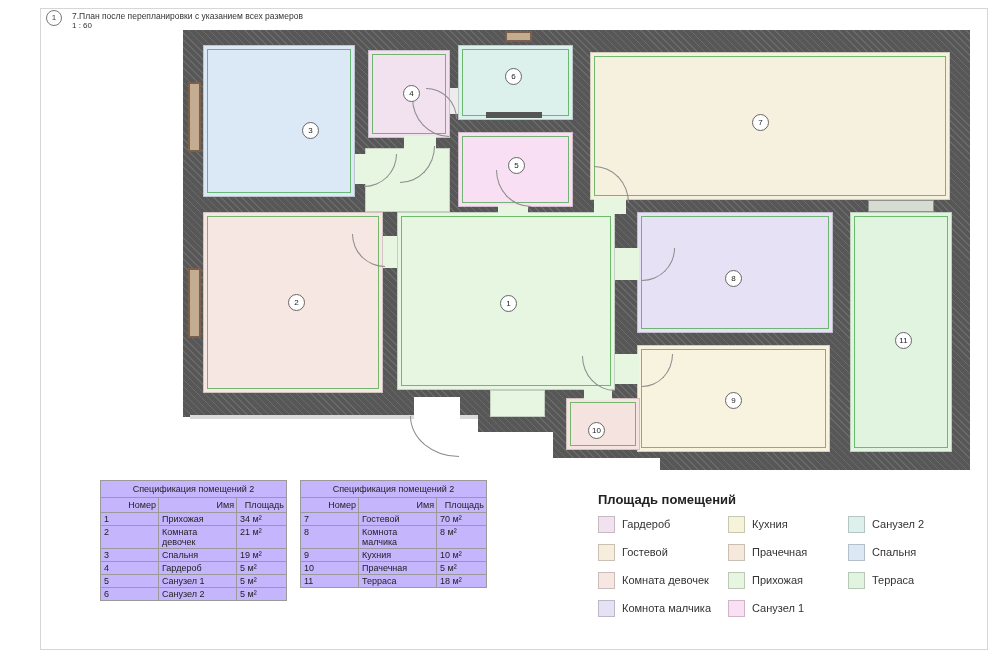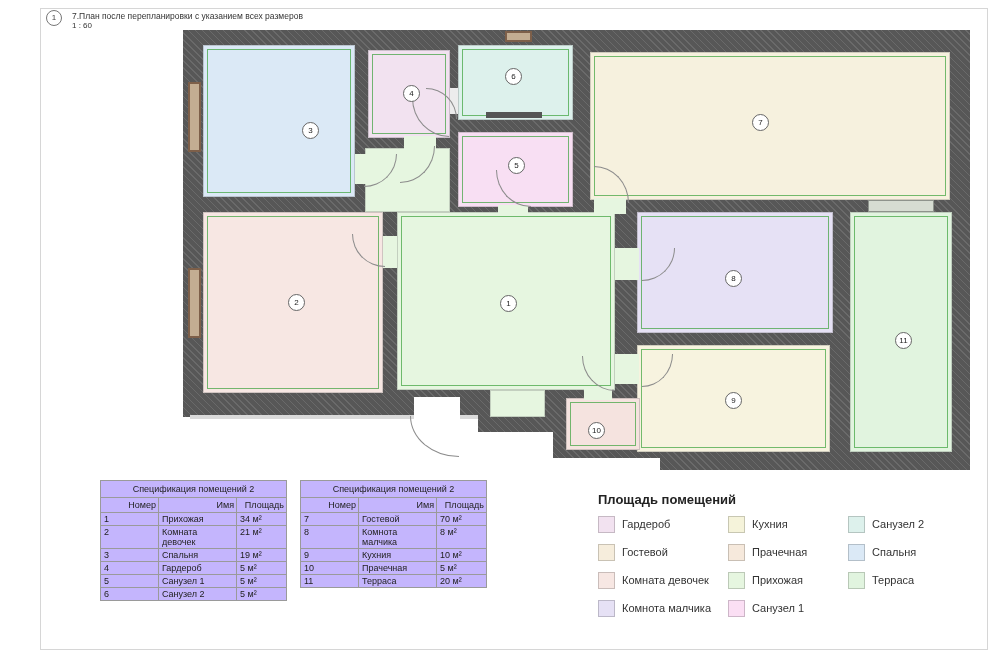--- a/index.html
+++ b/index.html
@@ -210,21 +210,21 @@
         <td>10 м²</td>
       </tr>
   <tr>
         <td>10</td>
         <td>Прачечная</td>
         <td>5 м²</td>
       </tr>
   <tr>
         <td>11</td>
         <td>Терраса</td>
-        <td>20 м²</td>
+        <td>18 м²</td>
       </tr>
 </tbody>
   </table>
 
 <div class="abs" id="legend-title">Площадь помещений</div>
 
 <div class="lg-item" style="left:598px;top:515px;">
     <span class="lg-sw" style="background-color: rgb(242, 226, 240);"></span>
     <span class="lg-lb">Гардероб</span>
   </div>

